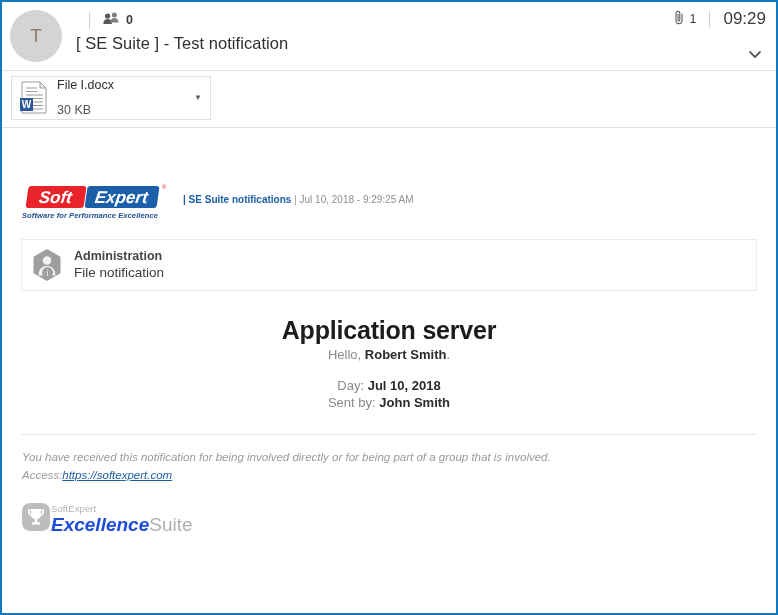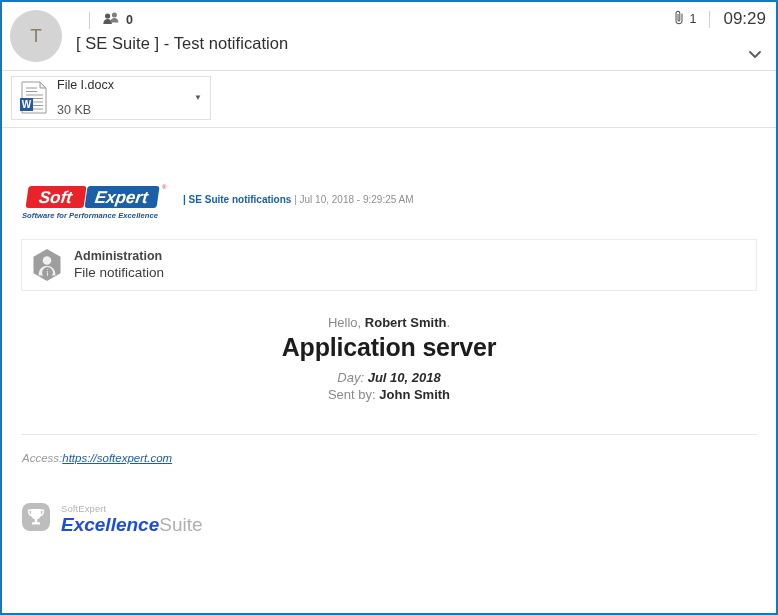--- a/index.html
+++ b/index.html
@@ -262,21 +262,21 @@
     line-height: 31px;
     margin-top: 1px;
     letter-spacing: -.2px;
   }
   .meta-line {
     font-size: 13px;
     color: #8a8a8a;
     line-height: 17px;
   }
   .meta-line b { color: #2b2b2b; }
-  #meta-day { margin-top: 6px; font-style: italic; }
+  #meta-day { margin-top: 14px; }
 
   #footer-rule {
     position: absolute;
     left: 19px;
     right: 19px;
     top: 306px;
     height: 1px;
     background: #e8e8e8;
   }
 
@@ -300,21 +300,21 @@
   #excellence-logo {
     position: absolute;
     left: 19px;
     top: 373px;
     display: flex;
     align-items: center;
     height: 36px;
   }
   #trophy-badge { flex: none; }
   #excellence-text {
-    margin-left: 10px;
+    margin-left: 0;
     line-height: 1;
   }
   #exc-small {
     font-size: 9.5px;
     color: #b3b3b3;
     line-height: 11px;
     letter-spacing: .1px;
   }
   #exc-main {
     font-size: 19px;
@@ -432,29 +432,30 @@
           <text x="15.5" y="28.4" font-family="Liberation Sans, sans-serif" font-size="9" fill="#f1f1f1" text-anchor="middle">i</text>
         </svg>
       </div>
       <div id="admin-texts">
         <div id="admin-title">Administration</div>
         <div id="admin-subtitle">File notification</div>
       </div>
     </div>
 
     <div id="message-block">
+      <div id="headline">Application server</div>
       <div id="greeting"><span>Hello, </span><b>Robert Smith</b><span>.</span></div>
-      <div id="headline">Application server</div>
       <div id="meta-day" class="meta-line"><span>Day: </span><b>Jul 10, 2018</b></div>
       <div class="meta-line"><span>Sent by: </span><b>John Smith</b></div>
     </div>
 
     <div id="footer-rule"></div>
 
     <div id="footer-text">
+      <div>You have received this notification for being involved directly or for being part of a group that is involved.</div>
       <div id="footer-access"><span>Access:</span><span id="footer-link">https://softexpert.com</span></div>
     </div>
 
     <div id="excellence-logo">
       <div id="trophy-badge">
         <svg width="30" height="30" viewBox="0 0 30 30">
           <rect x="1" y="1" width="28" height="28" rx="8" fill="#bdbdbd"></rect>
           <path d="M10 7 L20 7 L20 12 C20 15.3 17.8 17.3 15 17.3 C12.2 17.3 10 15.3 10 12 Z" fill="#ffffff"></path>
           <path d="M10 8.3 L7.6 8.3 C7.6 11.6 8.6 13.3 10.6 13.8" fill="none" stroke="#ffffff" stroke-width="1.5"></path>
           <path d="M20 8.3 L22.4 8.3 C22.4 11.6 21.4 13.3 19.4 13.8" fill="none" stroke="#ffffff" stroke-width="1.5"></path>

